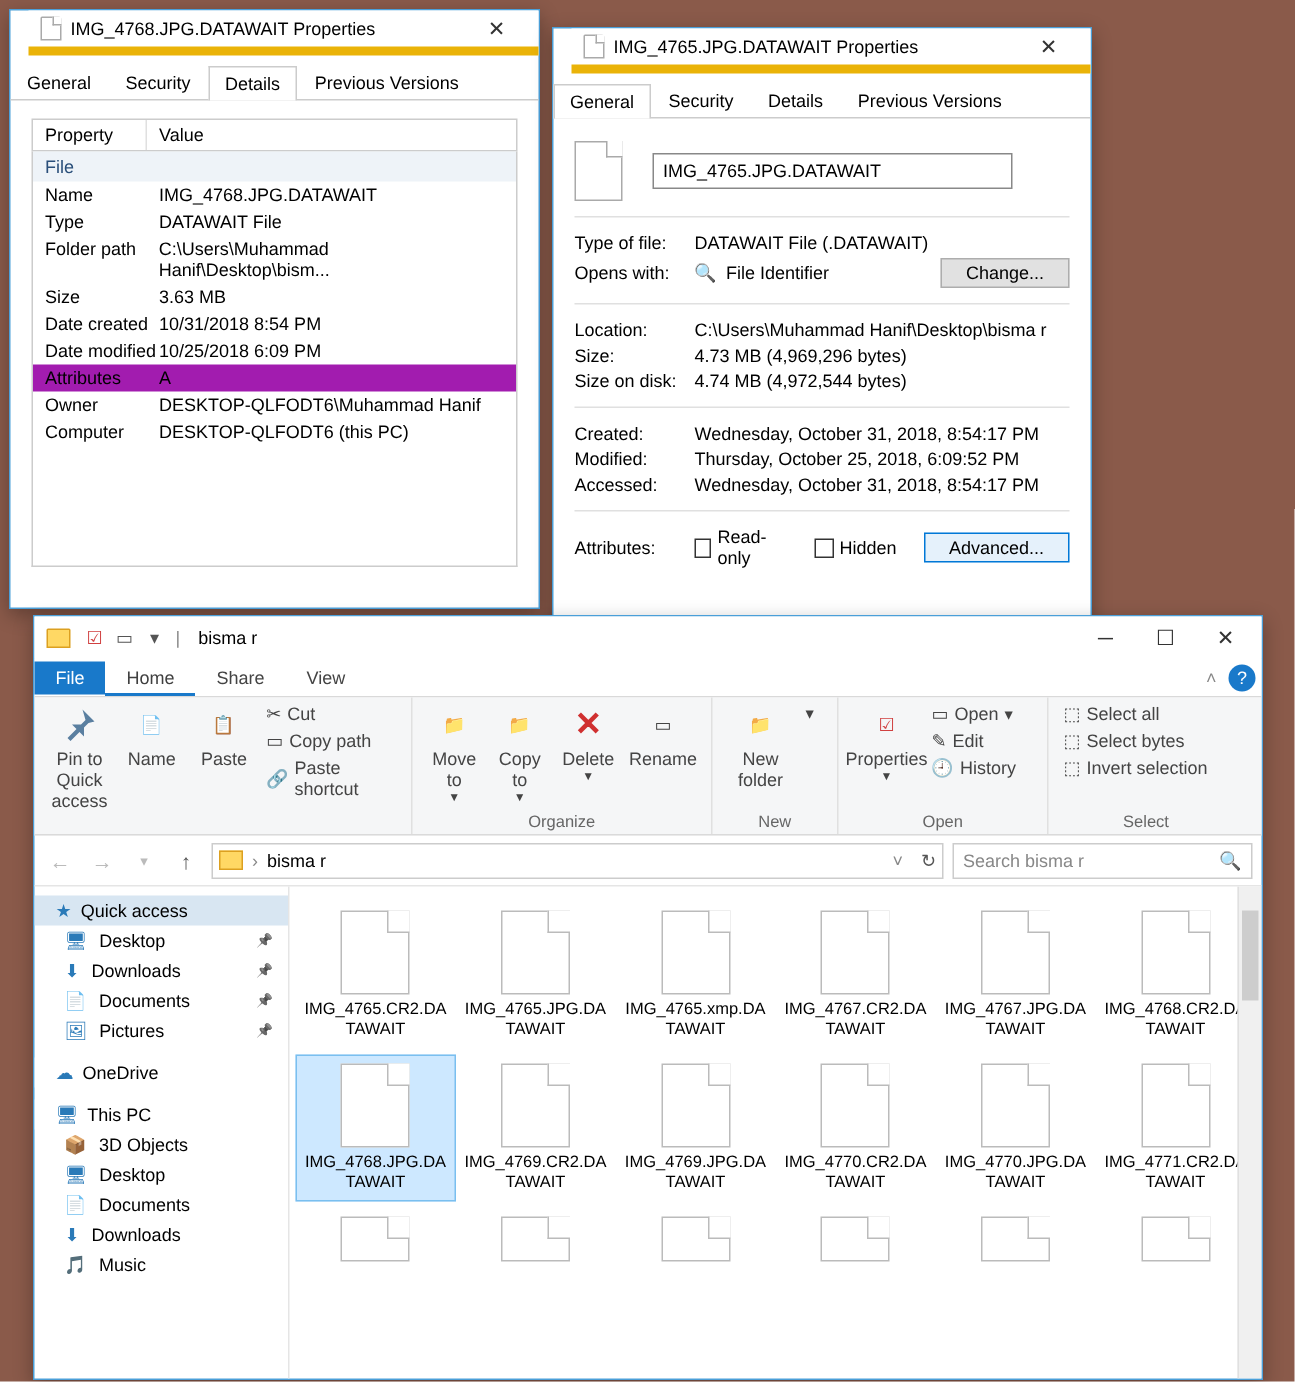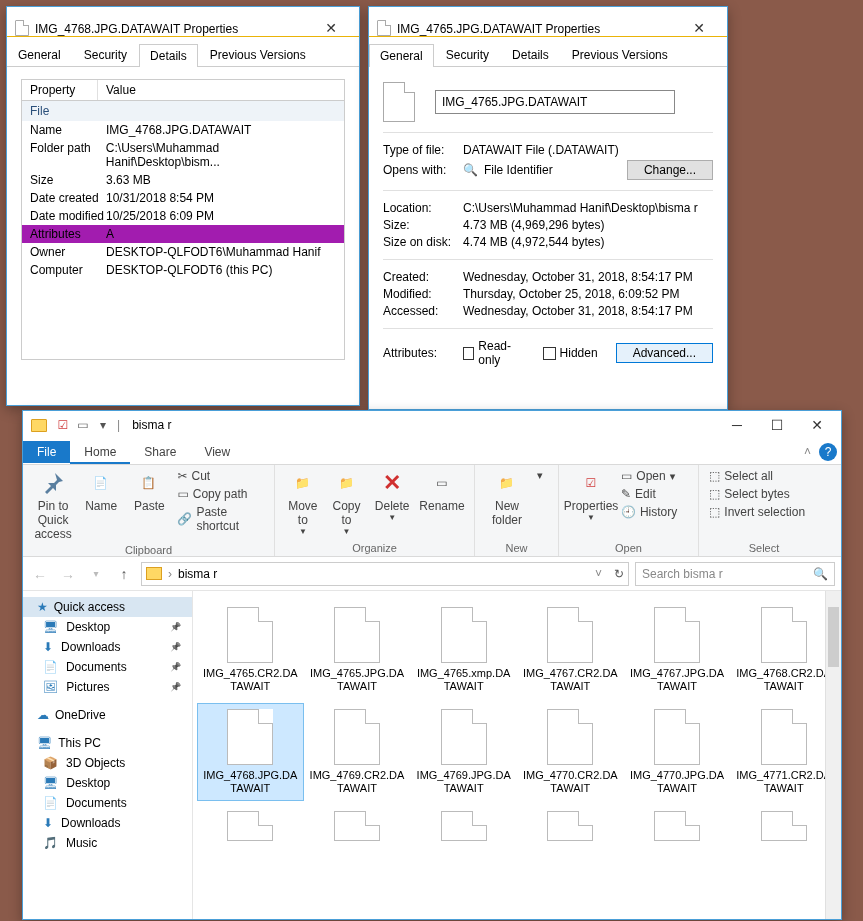--- a/index.html
+++ b/index.html
@@ -1,18 +1,18 @@
 <!DOCTYPE html>
 <html><head>
 <meta charset="utf-8">
 <style>
 * { box-sizing: border-box; margin: 0; padding: 0; font-family: "Segoe UI", sans-serif; font-size: 12px; }
 body { background: #8a5a4a; width: 863px; height: 921px; position: relative; overflow: hidden; }
 .win { position: absolute; background: #fff; border: 1px solid #4a9fd8; box-shadow: 0 4px 12px rgba(0,0,0,.3); }
-.titlebar { display: flex; align-items: flex-end; height: 30px; padding: 0 8px; background: #fff; border-bottom: 1px solid #eab308; }
+.titlebar { display: flex; align-items: center; height: 30px; padding: 0 8px; background: #fff; border-bottom: 6px solid #eab308; margin-left: 12px; }
 .titlebar .tico { width: 14px; height: 16px; border: 1px solid #aaa; border-radius: 1px 2px 0 0; margin-right: 6px; position: relative; }
 .titlebar .tico::before{content:"";position:absolute;top:-1px;right:-1px;width:5px;height:5px;border-left:1px solid #aaa;border-bottom:1px solid #aaa;background:#fff;}
 .titlebar .t { flex: 1; color: #000; }
 .titlebar .x { width: 40px; text-align: center; color: #333; font-size: 14px; }
 .tabs { display: flex; padding: 6px 0 0; border-bottom: 1px solid #ccc; }
 .tab { padding: 4px 10px; border: 1px solid transparent; border-bottom: none; cursor: default; color: #000; margin-right: 1px; }
 .tab.active { border-color: #ccc; background: #fff; position: relative; top: 1px; }
 .body { padding: 12px 14px; }
 .row { display: flex; margin: 3px 0; align-items: center; }
 .row .k { width: 80px; color: #000; }
@@ -102,20 +102,24 @@
       <div>Property</div>
       <div>Value</div>
     </div>
     <div class="detBody">
       <div class="detSec">File</div>
       <div class="detRow">
           <div class="k">Name</div>
           <div class="v">IMG_4768.JPG.DATAWAIT</div>
         </div>
       <div class="detRow">
+          <div class="k">Type</div>
+          <div class="v">DATAWAIT File</div>
+        </div>
+      <div class="detRow">
           <div class="k">Folder path</div>
           <div class="v">C:\Users\Muhammad Hanif\Desktop\bism...</div>
         </div>
       <div class="detRow">
           <div class="k">Size</div>
           <div class="v">3.63 MB</div>
         </div>
       <div class="detRow">
           <div class="k">Date created</div>
           <div class="v">10/31/2018 8:54 PM</div>
@@ -134,21 +138,21 @@
         </div>
       <div class="detRow">
           <div class="k">Computer</div>
           <div class="v">DESKTOP-QLFODT6 (this PC)</div>
         </div>
       <div style="height:80px"></div>
     </div>
   </div>
 </div>
 
-<div class="win" style="left:368px;top:6px;width:360px;height:404px;">
+<div class="win" style="left:368px;top:18px;width:360px;height:404px;">
   <div class="titlebar">
     <div class="tico"></div>
     <div class="t">IMG_4765.JPG.DATAWAIT Properties</div>
     <div class="x">✕</div>
   </div>
   <div class="tabs">
     <div class="tab active">General</div>
     <div class="tab">Security</div>
     <div class="tab">Details</div>
     <div class="tab">Previous Versions</div>
@@ -267,21 +271,20 @@
           <div>
               <span>▭</span>
               <span>Copy path</span>
             </div>
           <div>
               <span>🔗</span>
               <span>Paste shortcut</span>
             </div>
         </div>
       </div>
-      <div class="lbl">Clipboard</div>
     </div>
     <div class="rgroup" style="width:200px">
       <div class="rgRow">
         <div class="rbtn" style="width:44px">
             <div class="ico">📁</div>
             <span>Move to</span>
             <span style="font-size:8px">▼</span>
           </div>
         <div class="rbtn" style="width:44px">
             <div class="ico">📁</div>

